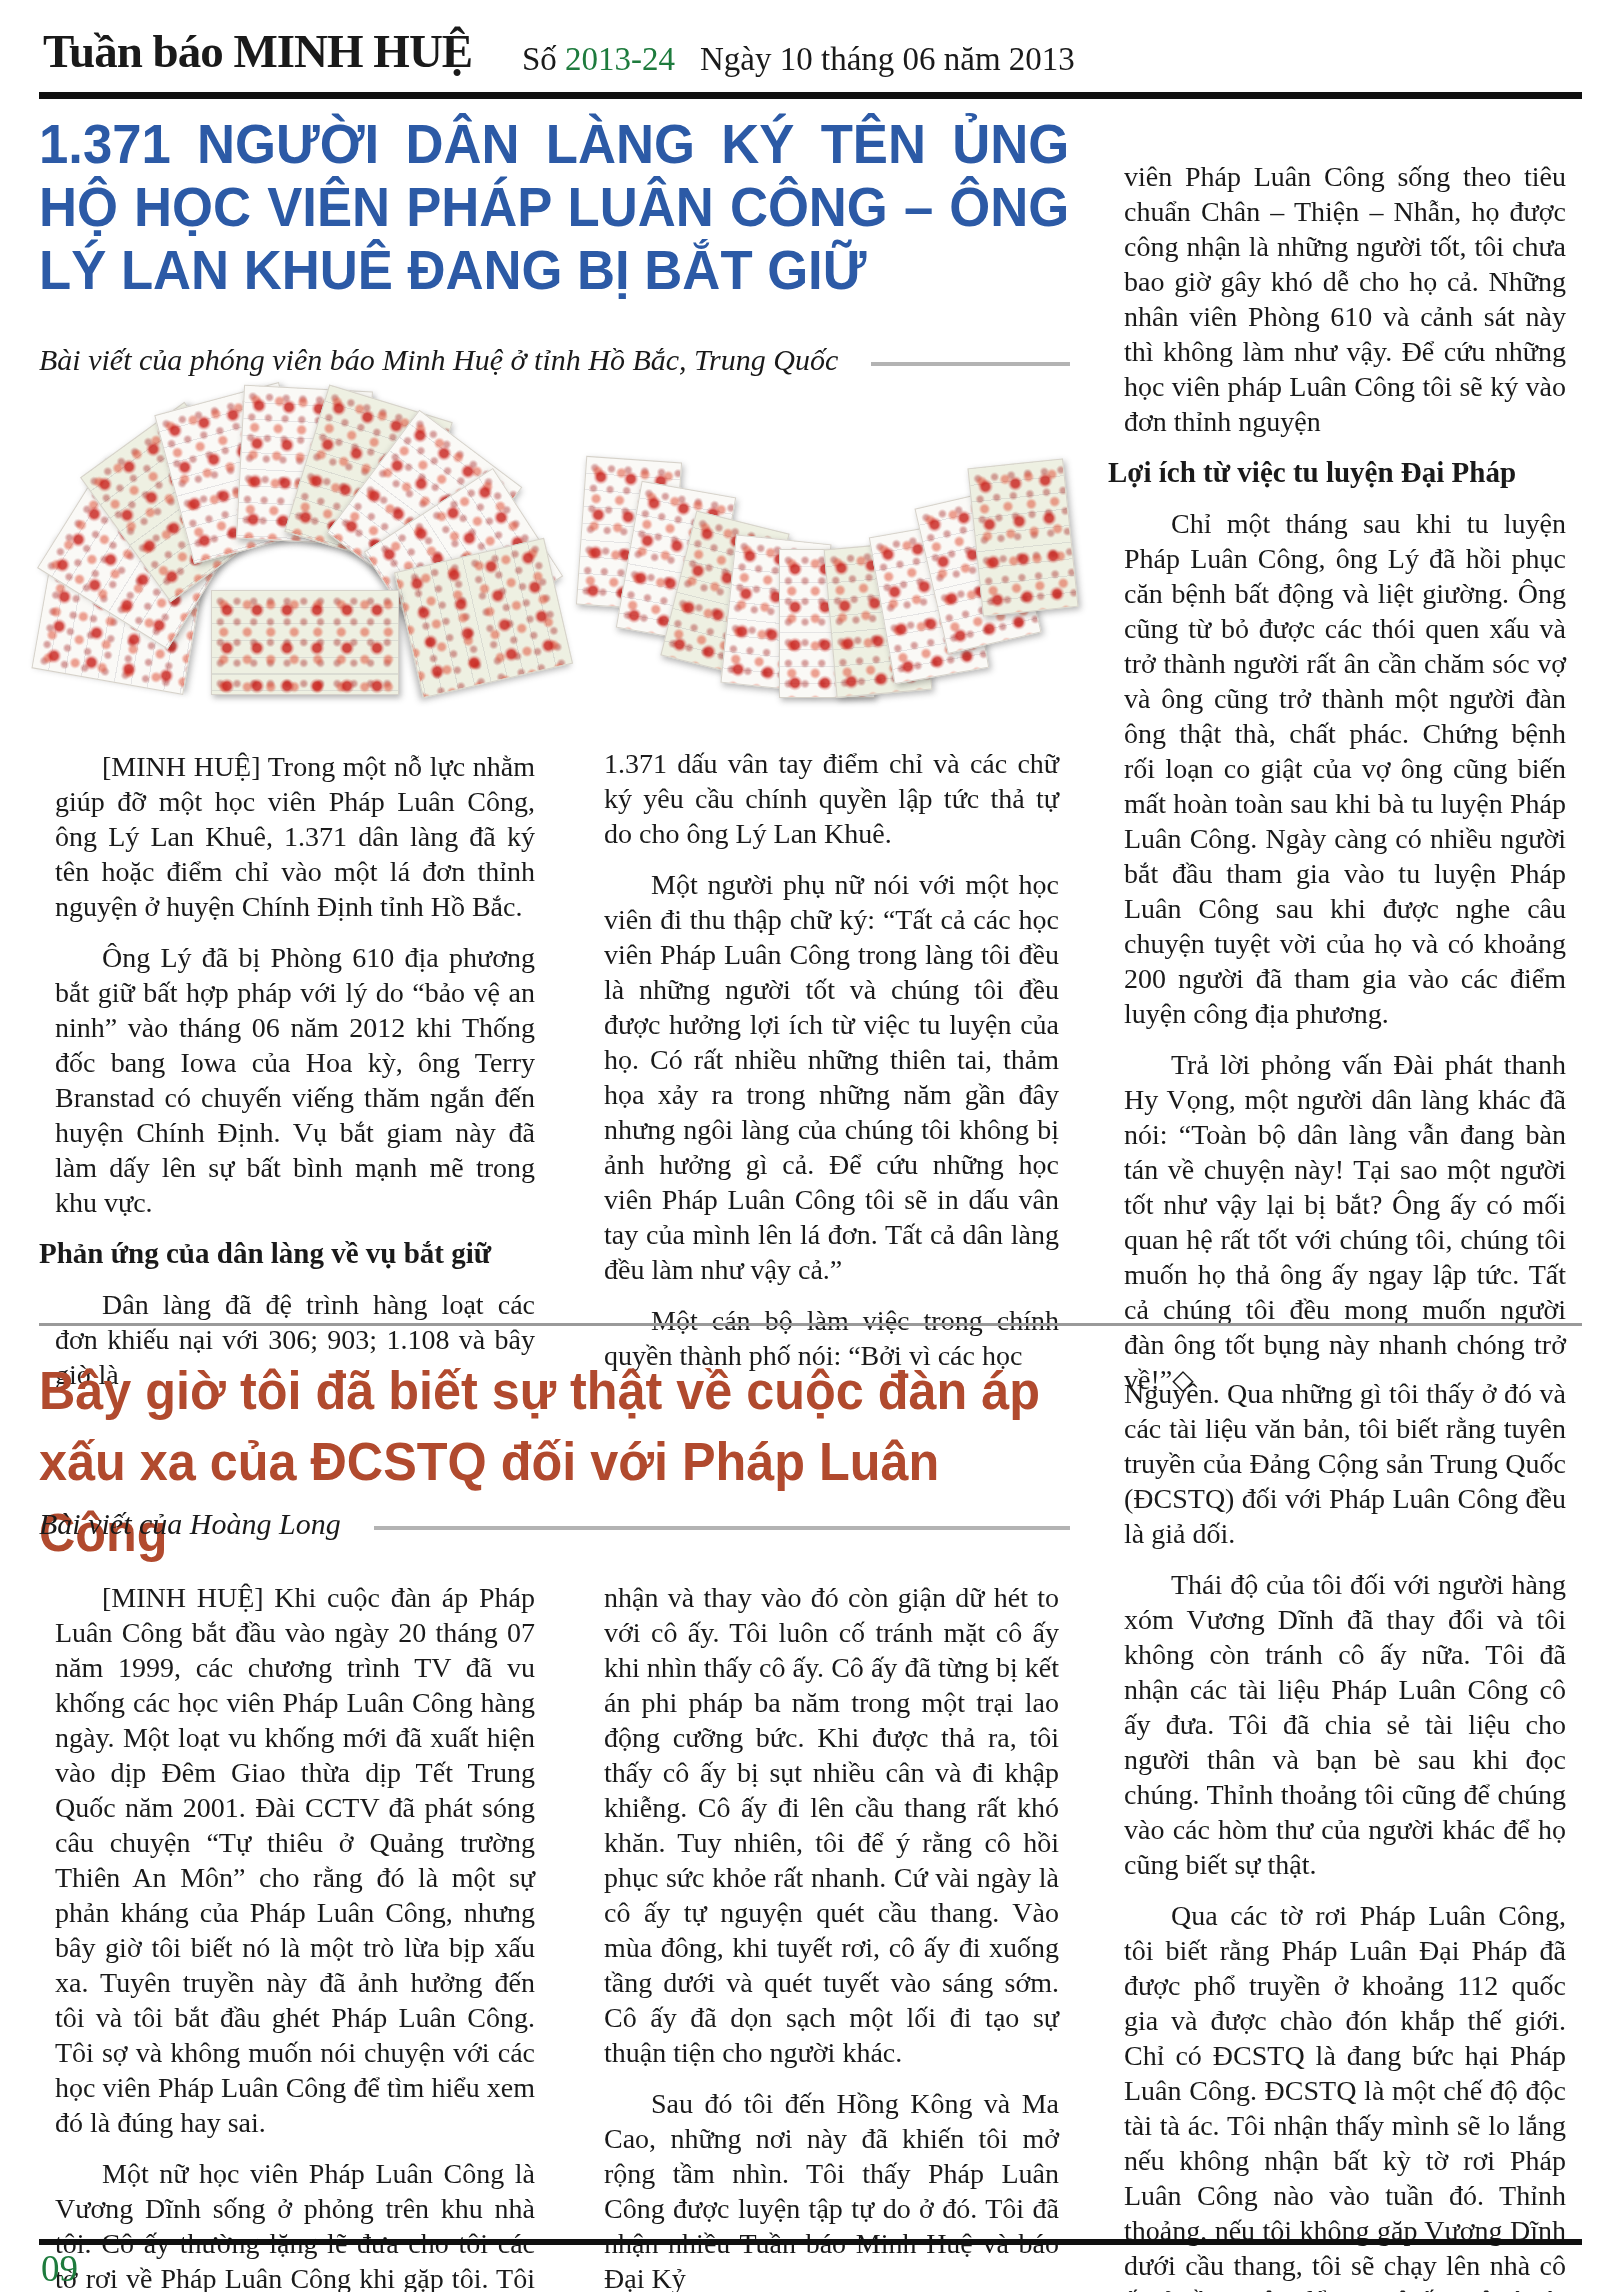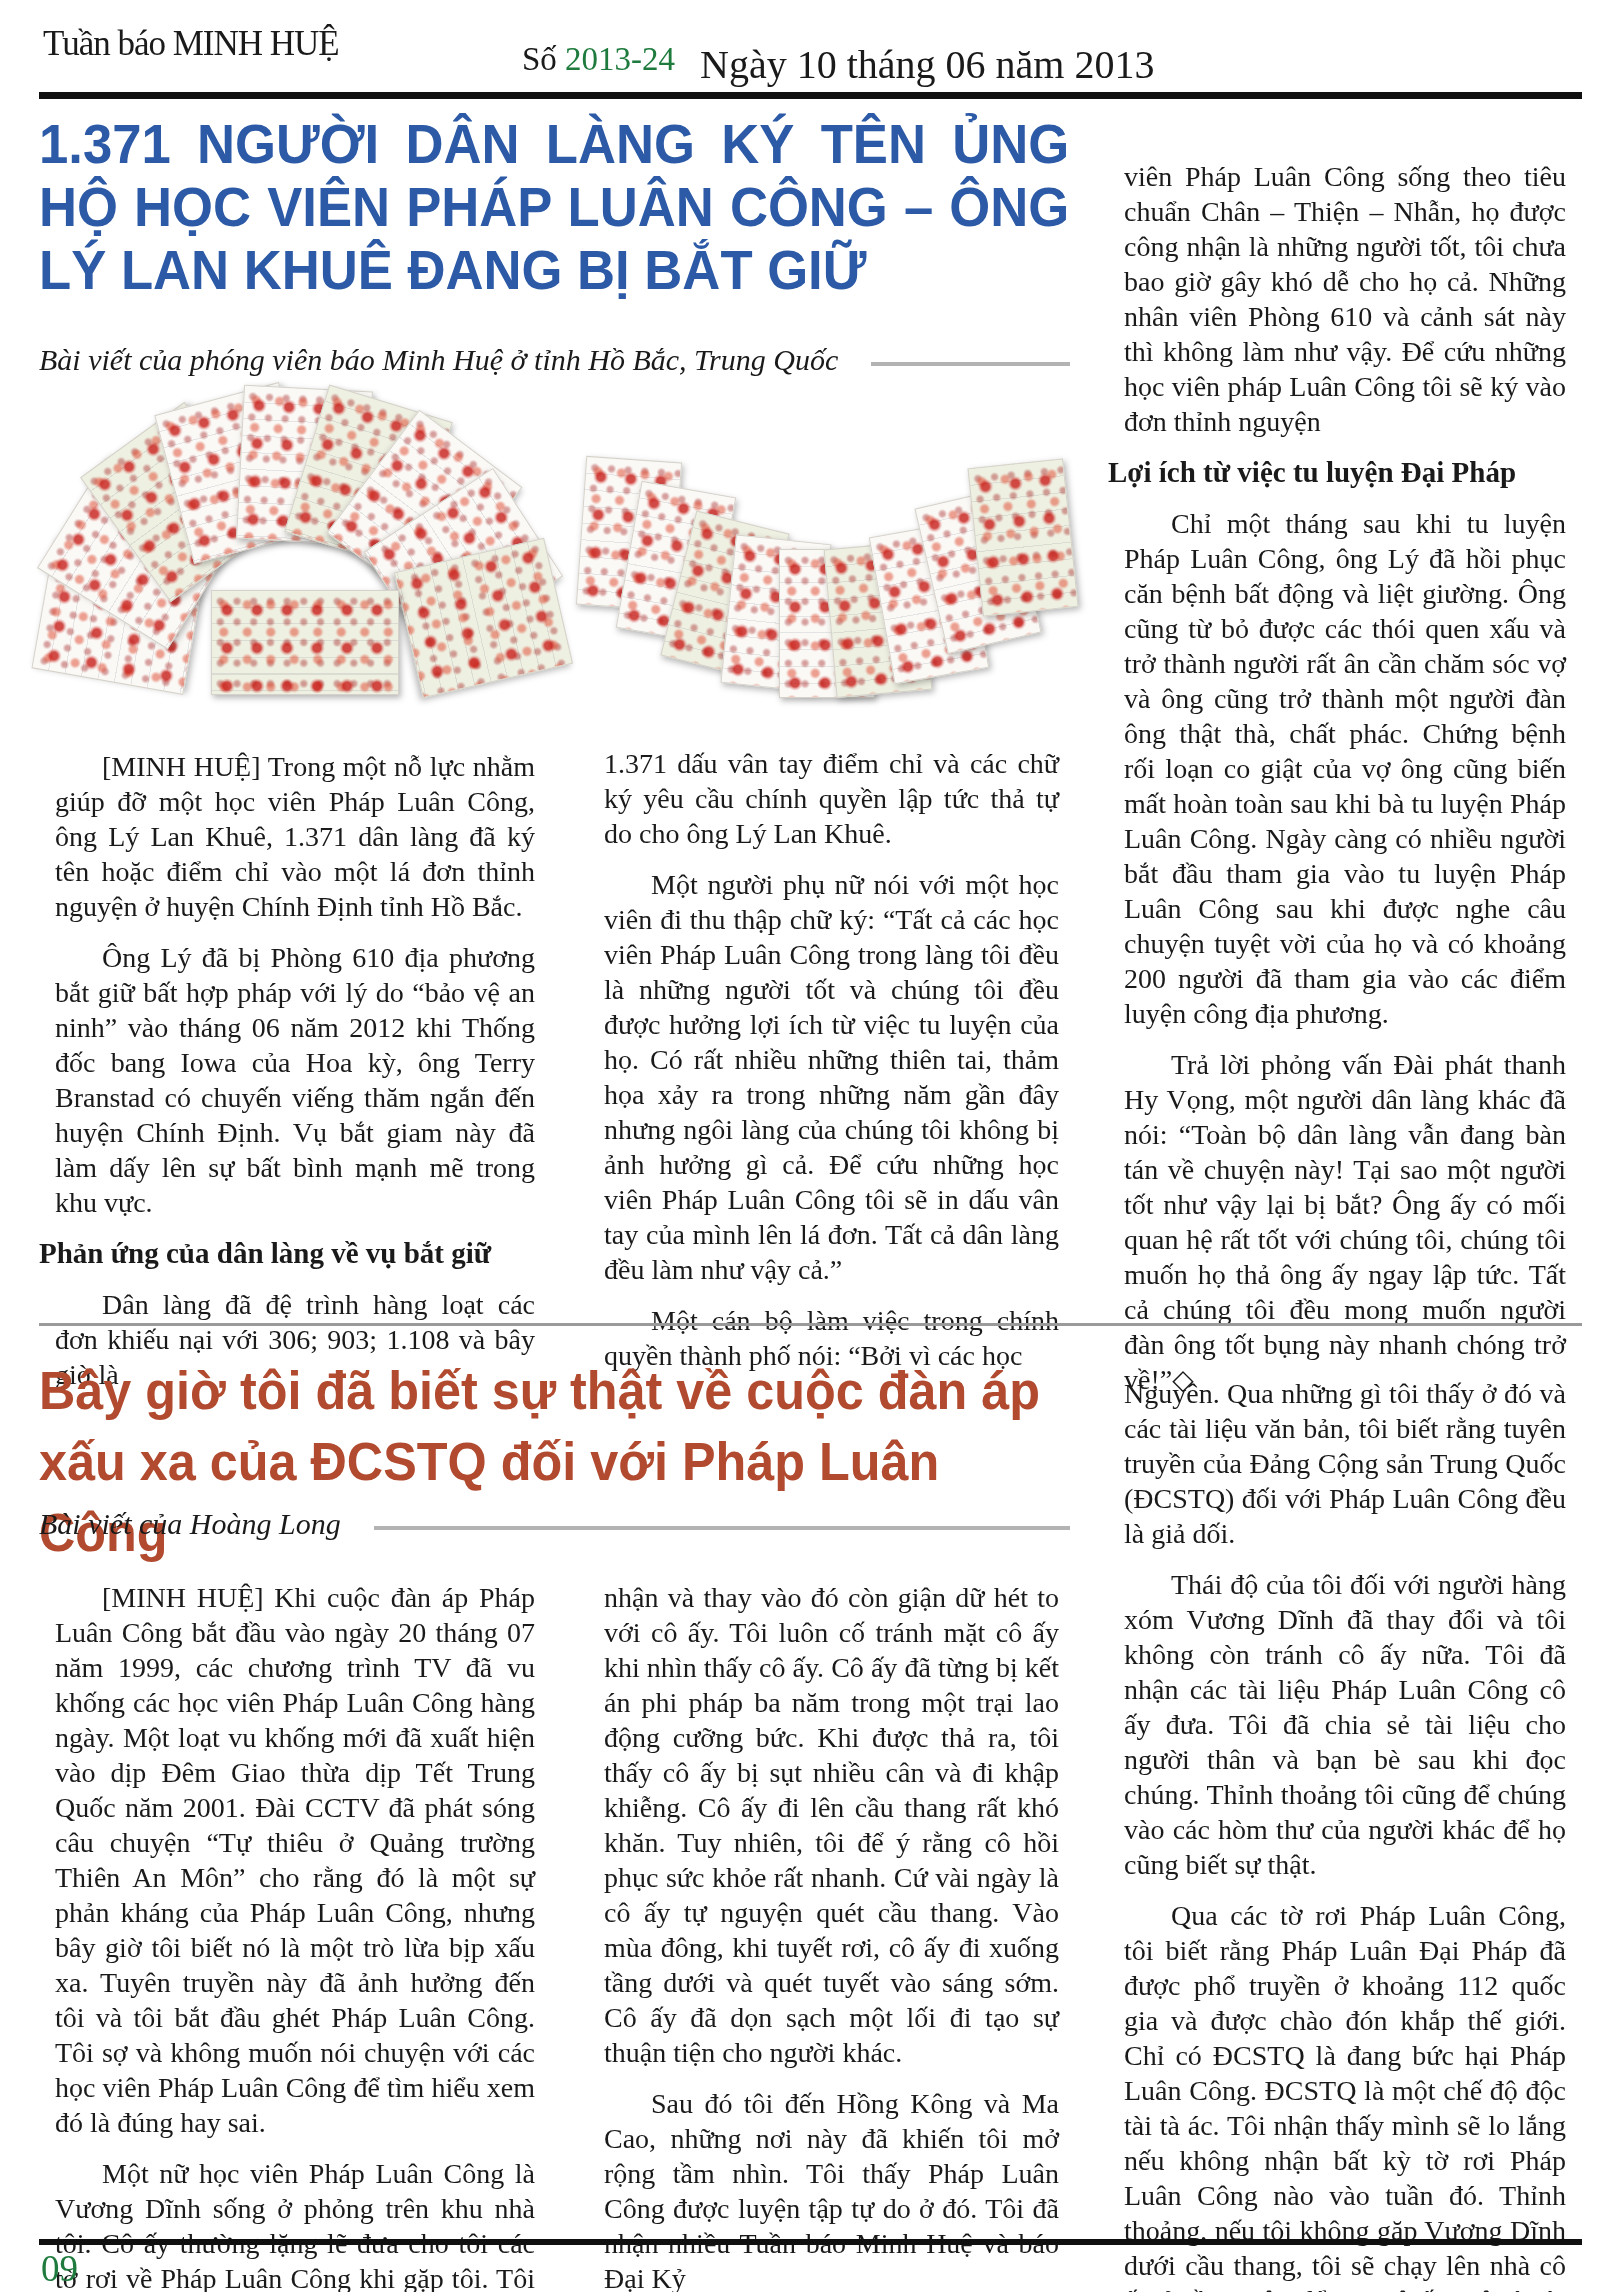--- a/index.html
+++ b/index.html
@@ -1,24 +1,24 @@
 <!DOCTYPE html>
 <html><head>
 <meta charset="utf-8">
 <style>
   html,body{margin:0;padding:0;}
   body{width:1621px;height:2293px;background:#ffffff;position:relative;overflow:hidden;
        font-family:"Liberation Serif", serif;color:#1a1a1a;}
   .abs{position:absolute;}
 
   
-  #masthead{left:43px;top:23.5px;font-size:35px;font-weight:normal;letter-spacing:-1px;white-space:nowrap;}
+  #masthead{left:43px;top:23.5px;font-size:47px;font-weight:bold;letter-spacing:-1px;white-space:nowrap;}
   #issue{left:522px;top:41px;font-size:33px;white-space:nowrap;}
   #issue-number{color:#1e7b3d;}
-  #date{left:700px;top:41px;font-size:40px;white-space:nowrap;}
+  #date{left:700px;top:41px;font-size:33px;white-space:nowrap;}
   #header-rule{left:39px;top:92px;width:1543px;height:6.9px;background:#101010;}
 
   
   #headline1{left:39px;top:112px;width:1096px;transform:scaleX(0.94);transform-origin:left top;
              font-family:"Liberation Sans", sans-serif;font-weight:bold;font-size:56px;line-height:63px;
              color:#2c5aa6;text-align:justify;text-align-last:left;}
   .byline-row{display:flex;align-items:center;font-style:italic;font-size:30px;white-space:nowrap;}
   #byline1{left:39px;top:343px;width:1031px;}
   #byline2{left:39px;top:1507px;width:1031px;}
   .byline-rule{flex:1;height:3.9px;background:#b3b3b3;margin-left:33px;margin-top:7.8px;}

